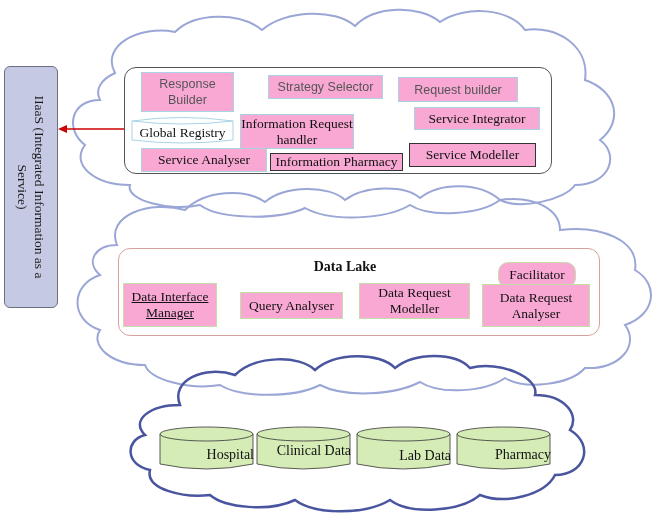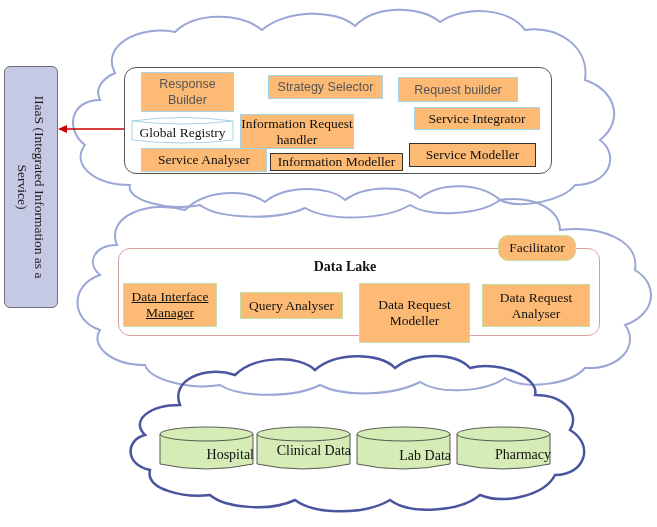--- a/index.html
+++ b/index.html
@@ -3,21 +3,21 @@
 <meta charset="utf-8">
 <style>
   html, body { margin: 0; padding: 0; background: #ffffff; }
   body { width: 657px; height: 527px; position: relative; overflow: hidden; font-family: "Liberation Serif", serif; }
   .abs { position: absolute; box-sizing: border-box; }
   svg.clouds { position: absolute; left: 0; top: 0; }
   .iaas { left: 4px; top: 66px; width: 54px; height: 242px; background: #c5c9e3; border: 1px solid #6d6f80; border-radius: 6px; }
   .iaas-text { position: absolute; left: 50%; top: 50%; width: 230px; transform: translate(-50%, -50%) rotate(90deg); text-align: center; font-size: 13.5px; line-height: 17px; color: #1a1a1a; }
   .panel-top { left: 124px; top: 67px; width: 428px; height: 107px; border: 1px solid #555; border-radius: 12px; background: #fff; }
   .panel-mid { left: 118px; top: 248px; width: 482px; height: 88px; border: 1px solid #d9a0a0; border-radius: 12px; background: #fff; }
-  .box { display: flex; align-items: center; justify-content: center; text-align: center; background: #fdba74; line-height: 16px; color: #111; }
+  .box { display: flex; align-items: center; justify-content: center; text-align: center; background: #f9a8d4; line-height: 16px; color: #111; }
   .blue { border: 1px solid #a8d4e6; }
   .black { border: 1px solid #333; }
   .green { border: 1px solid #c3dfa7; }
   .sans { font-family: "Liberation Sans", sans-serif; color: #555; font-size: 12.5px; }
   .serif { font-family: "Liberation Serif", serif; font-size: 13.5px; }
   .dl-title { font-weight: bold; font-size: 14px; color: #111; }
   .cyl-label { position: absolute; left: 0; right: 0; text-align: right; font-size: 14px; color: #111; }
 </style>
 </head>
 <body>
@@ -70,39 +70,39 @@
 <div class="abs box blue serif" style="left:240px;top:114px;width:114px;height:35px;">
   <span style="width:125px;display:block;">Information Request handler</span>
 </div>
 <div class="abs box blue serif" style="left:414px;top:107px;width:126px;height:23px;">
   <span>Service Integrator</span>
 </div>
 <div class="abs box blue serif" style="left:141px;top:148px;width:126px;height:24px;">
   <span>Service Analyser</span>
 </div>
 <div class="abs box black serif" style="left:270px;top:153px;width:133px;height:18px;">
-  <span>Information Modeller</span>
+  <span>Information Pharmacy</span>
 </div>
 <div class="abs box black serif" style="left:409px;top:143px;width:127px;height:24px;">
   <span>Service Modeller</span>
 </div>
 
 <div class="abs panel-mid"></div>
 <div class="abs dl-title" style="left:300px;top:259px;width:90px;text-align:center;">Data Lake</div>
 
-<div class="abs box green serif" style="left:498px;top:235px;width:78px;height:26px;border-radius:10px;">
+<div class="abs box green serif" style="left:498px;top:262px;width:78px;height:26px;border-radius:10px;">
   <span>Facilitator</span>
 </div>
 <div class="abs box green serif" style="left:123px;top:283px;width:94px;height:44px;">
   <span style="width:86px;display:block;text-decoration:underline;">Data Interface Manager</span>
 </div>
 <div class="abs box green serif" style="left:240px;top:292px;width:103px;height:27px;">
   <span>Query Analyser</span>
 </div>
-<div class="abs box green serif" style="left:359px;top:283px;width:111px;height:60px;justify-content:center;">
+<div class="abs box green serif" style="left:359px;top:283px;width:111px;height:36px;justify-content:center;">
   <span style="width:90px;display:block;">Data Request Modeller</span>
 </div>
 <div class="abs box green serif" style="left:482px;top:284px;width:108px;height:43px;">
   <span style="width:90px;display:block;">Data Request Analyser</span>
 </div>
 
 <div class="abs" style="left:159px;top:426px;width:95px;height:46px;">
   <svg width="95" height="46" style="position:absolute;left:0;top:0;">
     <path d="M1,8 L1,38 Q47,48 94,38 L94,8 Z" fill="#d5ecb6" stroke="#333" stroke-width="0.8"></path>
     <ellipse cx="47.5" cy="8" rx="46.5" ry="7" fill="#d5ecb6" stroke="#333" stroke-width="0.8"></ellipse>

